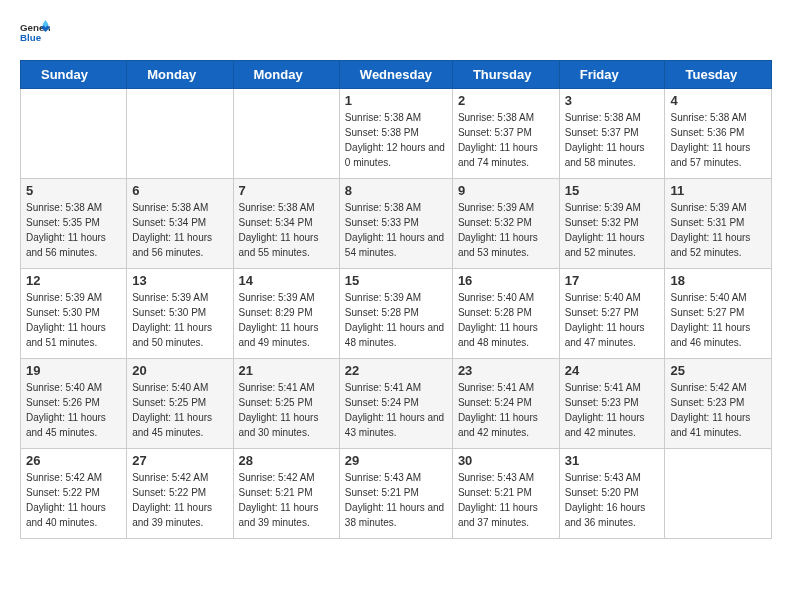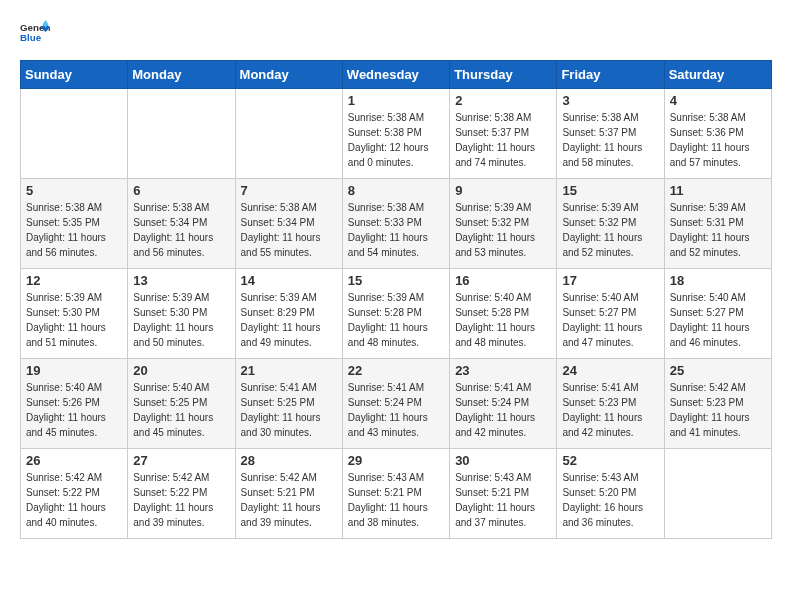--- a/index.html
+++ b/index.html
@@ -41,21 +41,21 @@
     .calendar-table {
       width: 100%;
       border-collapse: collapse;
       border: 1px solid #ccc;
     }
     .calendar-table th {
       background-color: #1565c0;
       color: #fff;
       font-size: 13px;
       font-weight: bold;
-      padding: 6px 4px;
+      padding: 6px 20px;
       text-align: left;
       border: 1px solid #1255a0;
     }
     .calendar-table td {
       vertical-align: top;
       border: 1px solid #ccc;
       padding: 4px 5px;
       width: calc(100% / 7);
       height: 90px;
       font-size: 10.5px;
@@ -104,21 +104,21 @@
 
 <table class="calendar-table">
   <thead>
     <tr>
     <th>Sunday</th>
         <th>Monday</th>
         <th>Monday</th>
         <th>Wednesday</th>
         <th>Thursday</th>
         <th>Friday</th>
-        <th>Saturday</th>
+        <th>Tuesday</th>
       </tr>
   </thead>
   <tbody id="calendar-body">
   <tr>
         <td class="empty-cell"></td>
         <td class="empty-cell"></td>
         <td class="empty-cell"></td>
         <td>
         <span class="day-number">1</span>
         <div class="day-info">
@@ -361,21 +361,21 @@
       </td>
         <td>
         <span class="day-number">30</span>
         <div class="day-info">
           <span>Sunrise: 5:43 AM</span><br>
           <span>Sunset: 5:21 PM</span><br>
           <span>Daylight: 11 hours and 37 minutes.</span>
         </div>
       </td>
         <td>
-        <span class="day-number">52</span>
+        <span class="day-number">31</span>
         <div class="day-info">
           <span>Sunrise: 5:43 AM</span><br>
           <span>Sunset: 5:20 PM</span><br>
           <span>Daylight: 16 hours and 36 minutes.</span>
         </div>
       </td>
         <td class="empty-cell"></td>
       </tr>
     </tbody>
 </table>

